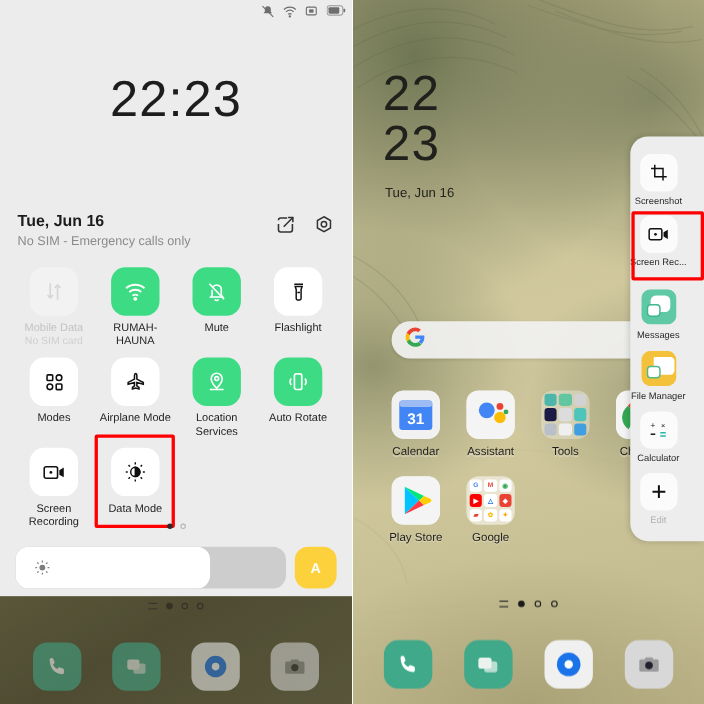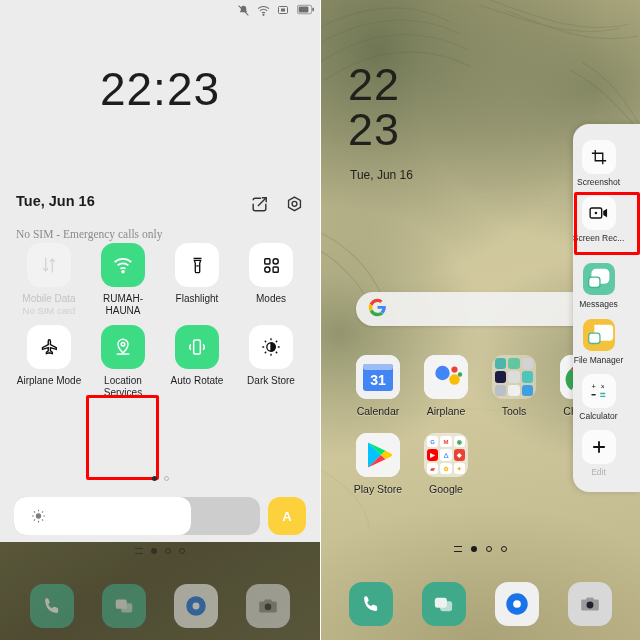--- a/index.html
+++ b/index.html
@@ -40,21 +40,21 @@
   }
 
   .date-row {
     position:absolute; top:192px; left:16px; width:288px;
     display:flex; align-items:flex-start; justify-content:space-between;
   }
   .date-block .date-main {
     font-size:14.5px; font-weight:bold; color:#1c1c1c; line-height:19px;
   }
   .date-block .date-sub {
-    font-size:11.5px; color:#8b8b8b; line-height:17px; margin-top:15px;font-family:Liberation Serif, serif;
+    font-size:11.5px; color:#8b8b8b; line-height:17px; margin-top:1px;
   }
   .date-actions { display:flex; align-items:center; gap:16px; padding-top:3px; }
   .act-ico { width:19px; height:19px; cursor:pointer; }
 
   .tiles {
     position:absolute; top:243px; left:12px; width:296px;
     display:grid; grid-template-columns: repeat(4, 1fr);
     row-gap:8px;
   }
   .tile { display:flex; flex-direction:column; align-items:center; cursor:pointer; }
@@ -319,20 +319,31 @@
           <svg viewBox="0 0 24 24" width="20" height="20" fill="none" stroke="#fff" stroke-width="2">
             <path d="M2 8.5a15 15 0 0 1 20 0"></path>
               <path d="M5.5 12.5a10 10 0 0 1 13 0"></path>
             <path d="M9 16.5a5 5 0 0 1 6 0"></path>
               <circle cx="12" cy="20" r="1.1" fill="#fff"></circle>
           </svg>
         </div>
         <div class="tile-label">RUMAH-HAUNA</div>
       </div>
 
+      <div class="tile">
+        <div class="tile-btn on">
+          <svg viewBox="0 0 24 24" width="20" height="20" fill="none" stroke="#fff" stroke-width="1.8">
+            <path d="M17 16V10a5 5 0 0 0-9.4-2.4"></path>
+              <path d="M7 10v6l-1.5 2h13L17 16"></path>
+            <path d="M10 20.5a2.2 2.2 0 0 0 4 0"></path>
+              <path d="M4 3.5l16 17"></path>
+          </svg>
+        </div>
+        <div class="tile-label">Mute</div>
+      </div>
 
 
       <div class="tile">
         <div class="tile-btn">
           <svg viewBox="0 0 24 24" width="19" height="19" fill="none" stroke="#111" stroke-width="1.7">
             <path d="M7 3h10"></path>
               <path d="M8 5.5h8l-1.2 3.5v10.5a1.5 1.5 0 0 1-1.5 1.5h-2.6a1.5 1.5 0 0 1-1.5-1.5V9z"></path>
             <path d="M10.5 12.5h3"></path>
           </svg>
         </div>
@@ -375,30 +386,40 @@
         <div class="tile-btn on">
           <svg viewBox="0 0 24 24" width="20" height="20" fill="none" stroke="#fff" stroke-width="1.8">
             <rect x="8" y="3.5" width="8" height="17" rx="2"></rect>
             <path d="M4.5 8.5A6 6 0 0 0 4.5 15.5"></path>
               <path d="M19.5 8.5a6 6 0 0 1 0 7"></path>
           </svg>
         </div>
         <div class="tile-label">Auto Rotate</div>
       </div>
 
+      <div class="tile">
+        <div class="tile-btn">
+          <svg viewBox="0 0 26 20" width="21" height="17" fill="none" stroke="#111" stroke-width="1.8">
+            <rect x="1.5" y="3.5" width="15" height="13" rx="2"></rect>
+            <circle cx="9" cy="10" r="1.6" fill="#111" stroke="none"></circle>
+            <path d="M18.5 7.5l5-3v11l-5-3z" fill="#111" stroke="none"></path>
+          </svg>
+        </div>
+        <div class="tile-label">Screen Recording</div>
+      </div>
 
       <div class="tile">
         <div class="tile-btn">
           <svg viewBox="0 0 24 24" width="20" height="20" fill="none" stroke="#111" stroke-width="1.6">
             <circle cx="12" cy="12" r="5"></circle>
             <path d="M12 7a5 5 0 0 1 0 10z" fill="#111"></path>
             <path d="M12 1.6v2.2M12 20.2v2.2M1.6 12h2.2M20.2 12h2.2M4.6 4.6l1.6 1.6M17.8 17.8l1.6 1.6M19.4 4.6l-1.6 1.6M6.2 17.8l-1.6 1.6"></path>
           </svg>
         </div>
-        <div class="tile-label">Dark Store</div>
+        <div class="tile-label">Data Mode</div>
       </div>
 
     </div>
 
     <div class="tile-hl"></div>
 
     <div class="qs-dots">
       <span class="qd active"></span>
       <span class="qd idle"></span>
     </div>
@@ -513,21 +534,21 @@
       <div class="app">
         <div class="app-ico">
           <svg viewBox="0 0 44 44" width="44" height="44">
             <rect width="44" height="44" rx="10" fill="#f4f4f4"></rect>
             <circle cx="18.5" cy="18" r="7.2" fill="#4285F4"></circle>
             <circle cx="30.5" cy="24.5" r="5.2" fill="#FBBC05"></circle>
             <circle cx="30.5" cy="14.5" r="3.1" fill="#EA4335"></circle>
             <circle cx="36" cy="19.5" r="2.2" fill="#34A853"></circle>
           </svg>
         </div>
-        <div class="app-name">Airplane</div>
+        <div class="app-name">Assistant</div>
       </div>
 
       <div class="app">
         <div class="folder">
           <span class="cell" style="background:#4db6ac"></span>
           <span class="cell" style="background:#62c6a0"></span>
           <span class="cell" style="background:#d2d2d2"></span>
           <span class="cell" style="background:#1b1b46"></span>
           <span class="cell" style="background:#dcdcdc"></span>
           <span class="cell" style="background:#4ec4bb"></span>

